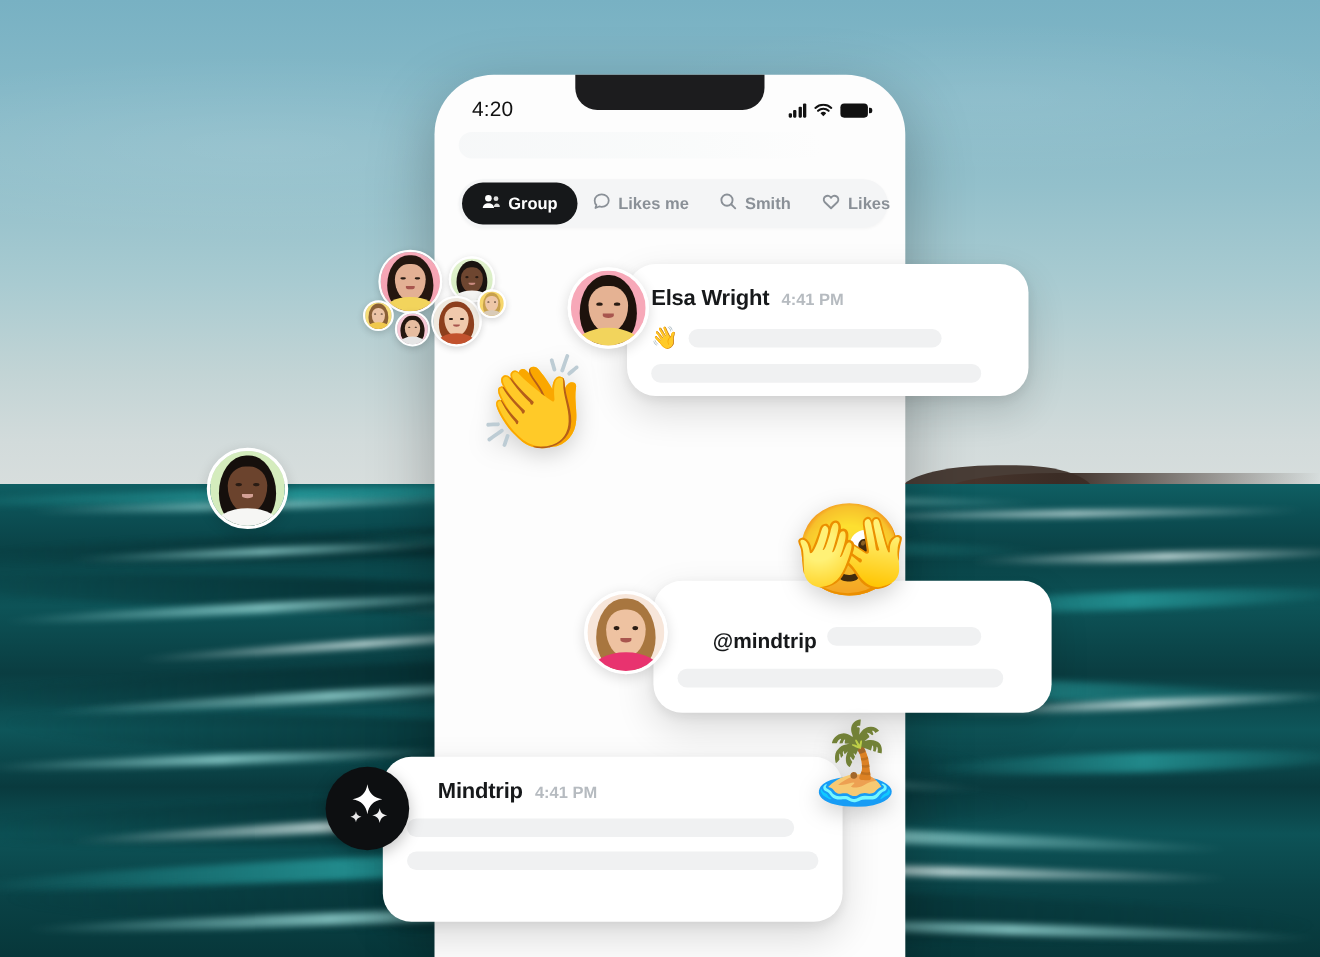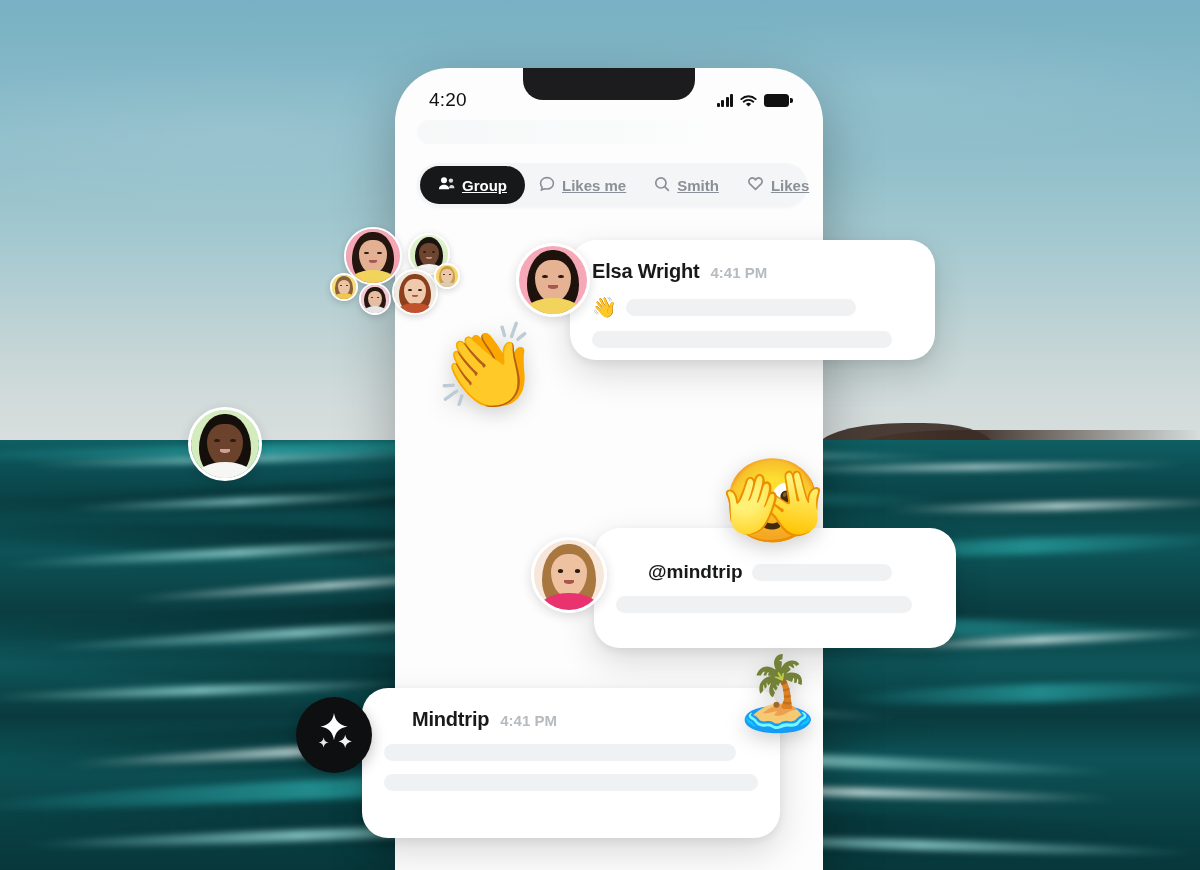--- a/index.html
+++ b/index.html
@@ -114,21 +114,21 @@
     background: #f4f5f6;
     border-radius: 22px;
     display: flex; align-items: center;
     box-shadow: 0 1px 3px rgba(0,0,0,.04);
   }
   .tab {
     display: flex; align-items: center; gap: 7px;
     height: 38px; padding: 0 14px;
     border-radius: 19px;
     font-size: 15px; font-weight: 600; color: #8a9097;
-    cursor: pointer; white-space: nowrap; text-decoration: underline;
+    cursor: pointer; white-space: nowrap;
   }
   .tab.active {
     background: #16181a; color: #fff;
     margin-left: 3px; padding: 0 18px;
   }
   .tab svg { flex: 0 0 auto; }
 
   
   .cluster { position: absolute; left: 330px; top: 225px; width: 120px; height: 100px; z-index: 9; }
   .av {
@@ -174,21 +174,21 @@
   .card-av {
     position: absolute; border-radius: 50%; overflow: hidden;
     border: 3px solid #fff;
     box-shadow: 0 3px 12px rgba(0,0,0,.14);
     background-size: cover; background-position: center;
     z-index: 14;
   }
   .card-head { display: flex; align-items: baseline; gap: 11px; }
   .card-name { font-size: 20px; font-weight: 700; color: #17191b; letter-spacing: -.2px; }
   .card-time { font-size: 15px; font-weight: 600; color: #b6bbc0; }
-  .mention { font-size: 19px; font-weight: 700; color: #17191b; }
+  .mention { font-size: 19px; font-weight: 700; color: #17191b; margin-top: 12px; }
   .bar { background: #f0f1f2; border-radius: 9px; height: 17px; }
   .row { display: flex; align-items: center; gap: 9px; }
   .emoji { font-family: "DejaVu Sans", sans-serif; line-height: 1; }
 
   
   .float-emoji { position: absolute; z-index: 13; line-height: 1;
     font-family: "DejaVu Sans", sans-serif;
     filter: drop-shadow(0 6px 10px rgba(0,0,0,.18)); }
 
   
@@ -442,21 +442,21 @@
       <div class="skin" style="background:#eec2a1"></div>
       <div class="eye l"></div>
         <div class="eye r"></div>
       <div class="mouth"></div>
       <div class="body" style="background:#e8336f"></div>
     </div>
   </div>
 
   <div class="float-emoji" style="left:733px; top:657px; font-size:72px;">🏝️</div>
 
-  <div class="card" style="left:362px; top:688px; width:418px; height:150px; padding:20px 22px;">
+  <div class="card" style="left:348px; top:688px; width:418px; height:150px; padding:20px 22px;">
     <div class="card-head" style="padding-left:28px;">
       <span class="card-name">Mindtrip</span>
       <span class="card-time">4:41 PM</span>
     </div>
     <div class="row" style="margin-top:13px;">
       <span class="bar" style="width:352px;"></span>
     </div>
     <div class="row" style="margin-top:13px;">
       <span class="bar" style="width:390px;"></span>
     </div>

